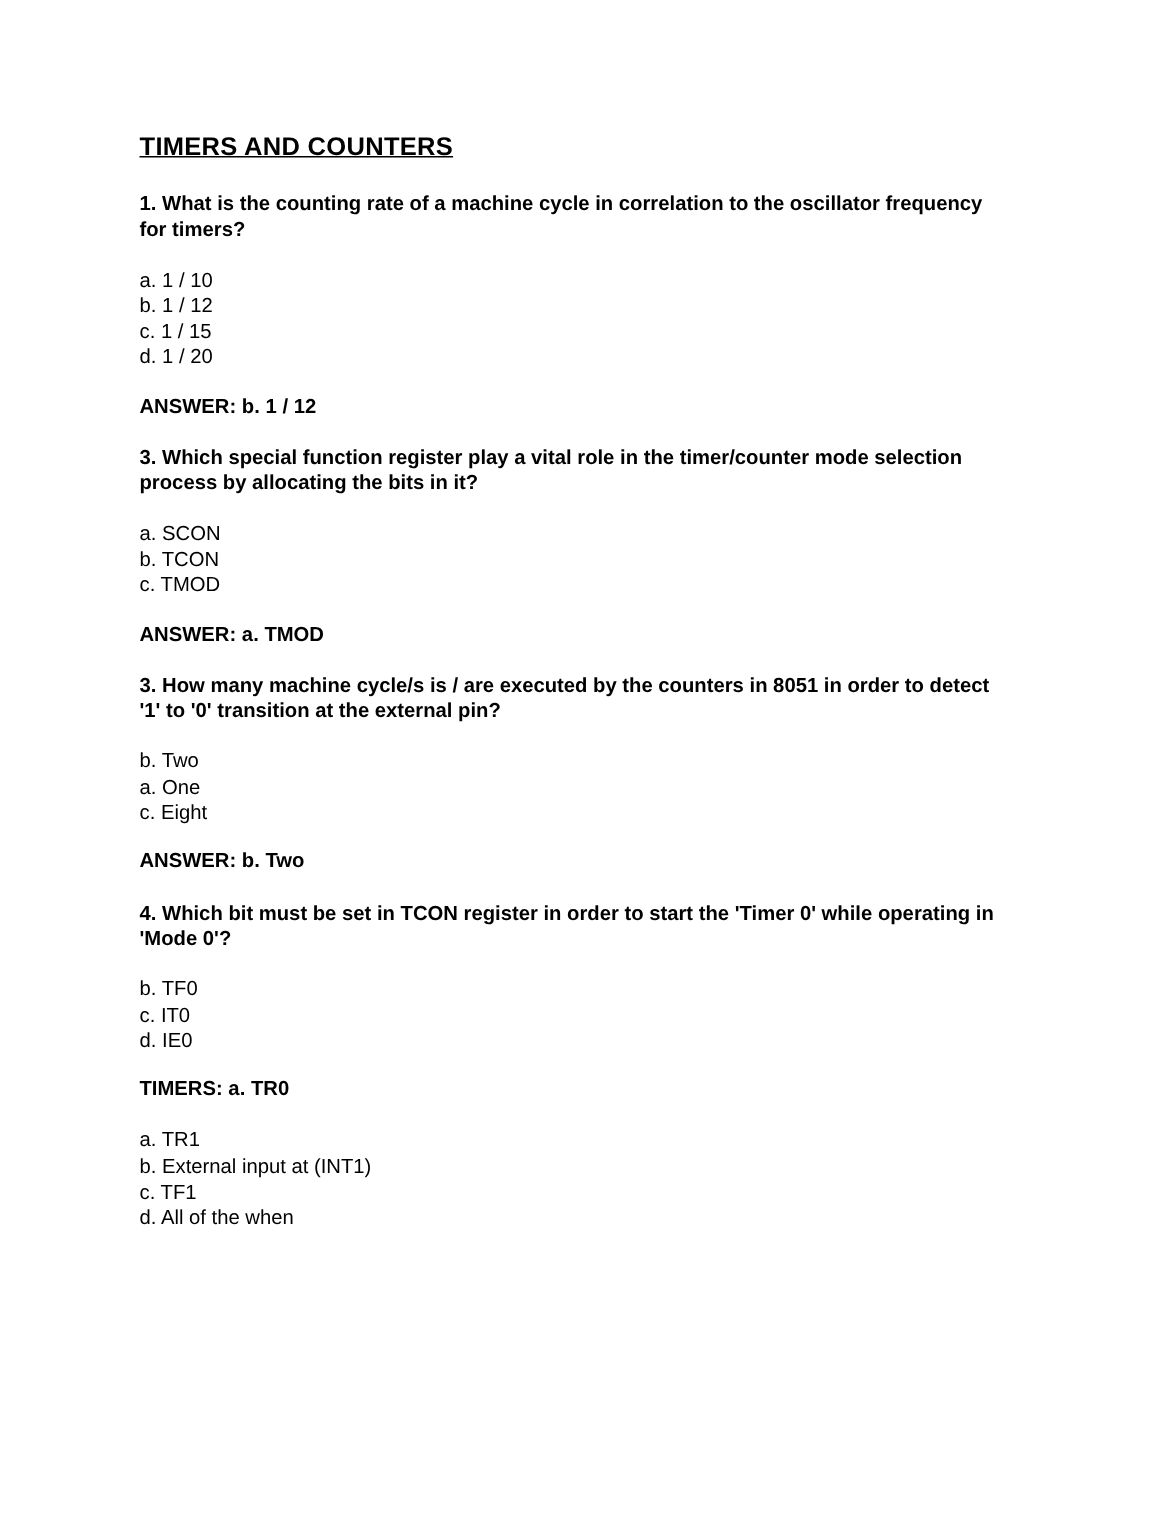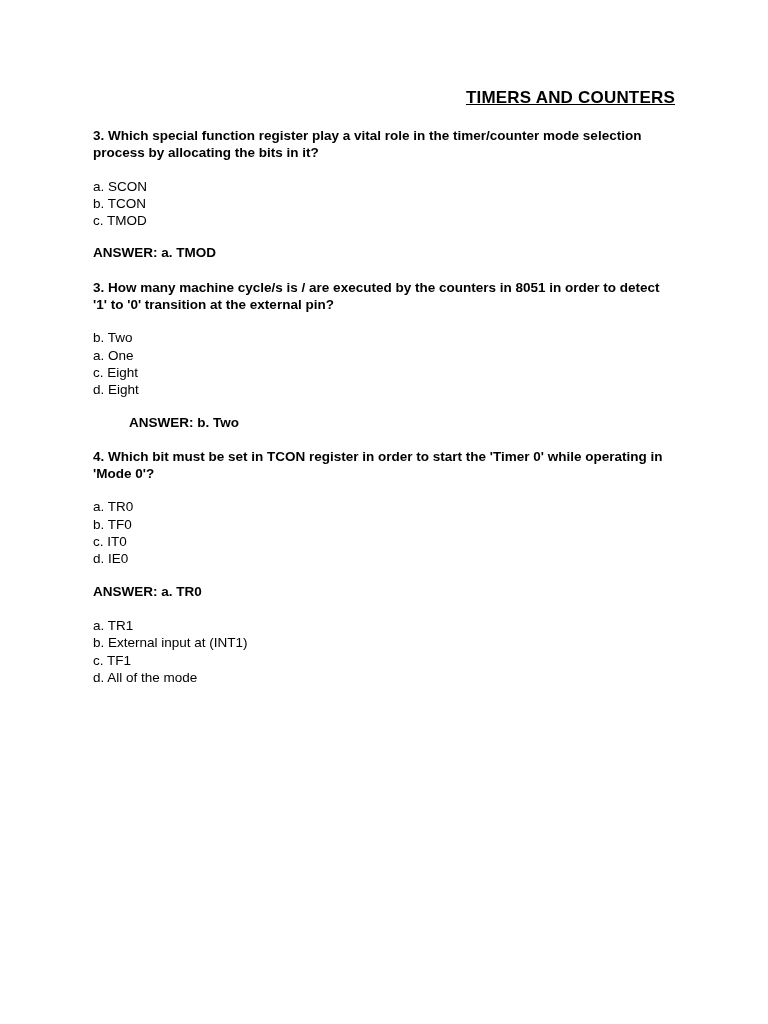--- a/index.html
+++ b/index.html
@@ -13,21 +13,21 @@
     height: 1024px;
     background: #ffffff;
     overflow: hidden;
     font-family: "Liberation Sans", "DejaVu Sans", sans-serif;
     color: #000000;
     box-sizing: border-box;
     padding: 87px 93px 0 93px;
   }
   .doc-title {
     margin: 0 0 18px 0;
-    text-align: right;
+    text-align: left;
     font-size: 17px;
     line-height: 22px;
     font-weight: bold;
     text-decoration: underline;
     letter-spacing: 0.2px;
   }
   .qblock { margin: 0; }
   .question {
     margin: 0 0 16px 0;
     font-weight: bold;
@@ -42,66 +42,74 @@
     line-height: 17.3px;
     font-weight: normal;
   }
   .answer {
     margin: 0 0 17px 0;
     font-weight: bold;
     font-size: 13.5px;
     line-height: 17.3px;
   }
   
-  main .qblock:nth-of-type(2) .answer { margin-top: 8px; margin-left: 36px; }
+  main .qblock:nth-of-type(2) .answer { margin-top: 8px; }
 </style>
 </head>
 <body>
 
 <div class="page">
   <h1 class="doc-title">TIMERS AND COUNTERS</h1>
 
   <main>
 
+    <section class="qblock">
+      <p class="question">1. What is the counting rate of a machine cycle in correlation to the oscillator frequency for timers?</p>
+      <div class="options">
+        <div class="option">a. 1 / 10</div>
+        <div class="option">b. 1 / 12</div>
+        <div class="option">c. 1 / 15</div>
+        <div class="option">d. 1 / 20</div>
+      </div>
+      <p class="answer">ANSWER: b. 1 / 12</p>
+    </section>
 
     <section class="qblock">
       <p class="question">3. Which special function register play a vital role in the timer/counter mode selection process by allocating the bits in it?</p>
       <div class="options">
         <div class="option">a. SCON</div>
         <div class="option">b. TCON</div>
         <div class="option">c. TMOD</div>
       </div>
       <p class="answer">ANSWER: a. TMOD</p>
     </section>
 
     <section class="qblock">
       <p class="question">3. How many machine cycle/s is / are executed by the counters in 8051 in order to detect '1' to '0' transition at the external pin?</p>
       <div class="options">
         <div class="option">b. Two</div>
         <div class="option">a. One</div>
         <div class="option">c. Eight</div>
-        <div class="option">d. Eight</div>
       </div>
       <p class="answer">ANSWER: b. Two</p>
     </section>
 
     <section class="qblock">
       <p class="question">4. Which bit must be set in TCON register in order to start the 'Timer 0' while operating in 'Mode 0'?</p>
       <div class="options">
-        <div class="option">a. TR0</div>
         <div class="option">b. TF0</div>
         <div class="option">c. IT0</div>
         <div class="option">d. IE0</div>
       </div>
-      <p class="answer">ANSWER: a. TR0</p>
+      <p class="answer">TIMERS: a. TR0</p>
     </section>
 
     <section class="qblock">
       <div class="options">
         <div class="option">a. TR1</div>
         <div class="option">b. External input at (INT1)</div>
         <div class="option">c. TF1</div>
-        <div class="option">d. All of the mode</div>
+        <div class="option">d. All of the when</div>
       </div>
     </section>
 
   </main>
 </div>
 
 </body></html>

